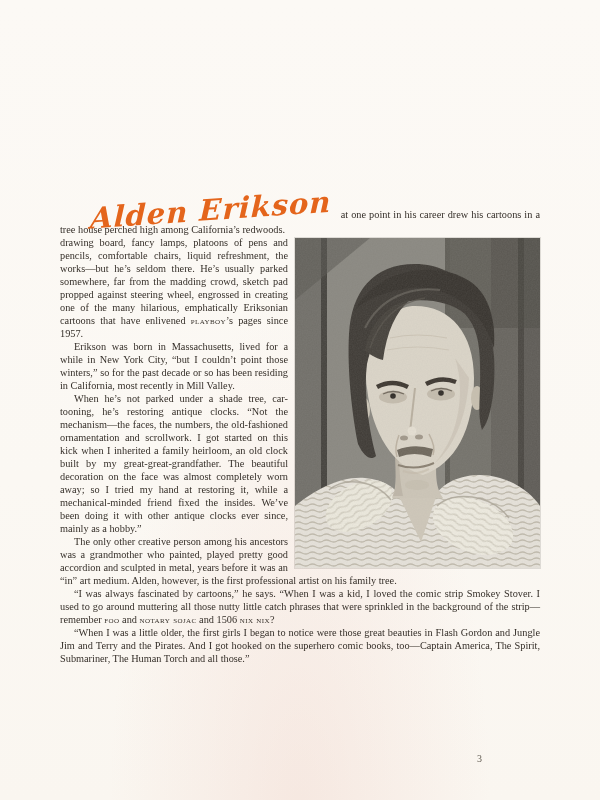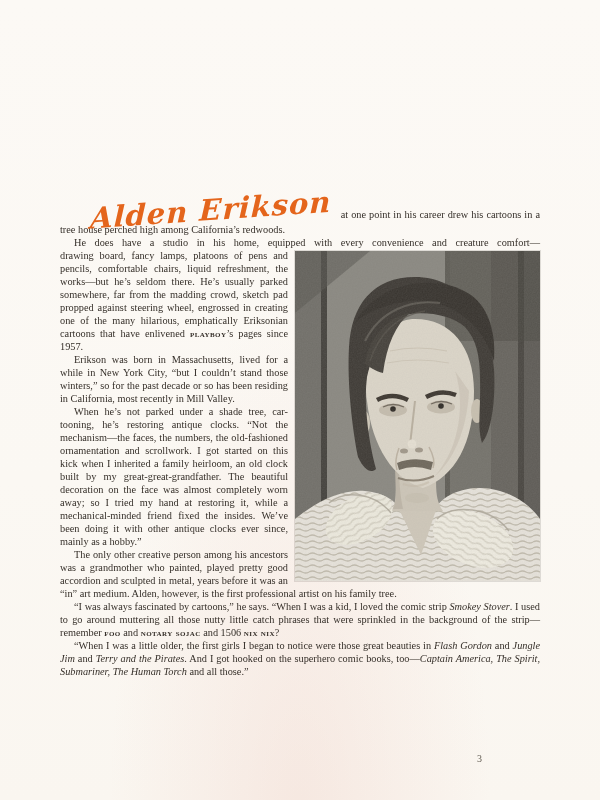--- a/index.html
+++ b/index.html
@@ -48,39 +48,38 @@
   }
   .flow{width:480px;}
   .photo{
     float:right;
     width:245px;height:330px;
     margin:2px 0 4px 7px;
     background:#777;
     box-shadow:0 0 0 1px rgba(60,55,48,0.15);
   }
   .photo svg{display:block;}
-  .it{font-style:italic;}
-  .sc{font-variant:small-caps; letter-spacing:0.4px;font-weight:bold;}
+  .it{}
+  .sc{font-variant:small-caps; letter-spacing:0.4px;}
   .page-number{
     position:absolute;
     top:752px; right:58px;
     font-size:10px;
     color:#5f594f;
   }
 </style>
 </head>
 <body>
 
 <div class="page" style="background-color: rgb(251, 248, 243);">
   <div class="article" style="color: rgb(53, 47, 41);">
 
     <p class="opening"><span class="signature">Alden Erikson</span><span>at one point in his career drew his cartoons in a tree house perched high among California’s redwoods.</span></p>
 
 
-    <p class="para indent lead">He does have a studio in his home, equipped with every convenience and creature comfort—</p>
 
     <div class="flow">
 
       <div class="photo" title="Black-and-white portrait of cartoonist Alden Erikson with dark swept-back hair, mustache and open-collar light textured shirt, in front of a wooden plank wall">
         <svg width="245" height="330" viewBox="0 0 245 330" xmlns="http://www.w3.org/2000/svg">
           <defs>
             <pattern id="tex" width="14" height="6" patternUnits="userSpaceOnUse">
               <path d="M0,3 Q3.5,1 7,3 T14,3" stroke="#b7b1a2" stroke-width="1.3" fill="none"></path>
             </pattern>
             <filter id="grain">
@@ -162,21 +161,21 @@
           <ellipse cx="178" cy="288" rx="42" ry="26" fill="#efece1" transform="rotate(22 178 288)"></ellipse>
           <ellipse cx="178" cy="288" rx="42" ry="26" fill="url(#tex)" opacity="0.5" transform="rotate(22 178 288)"></ellipse>
           <path d="M142,268 C158,252 196,256 214,280" stroke="#a9a295" stroke-width="1.5" fill="none" opacity="0.8"></path>
 
           <rect width="245" height="330" filter="url(#grain)" opacity="0.3"></rect>
         </svg>
       </div>
 
       <div id="paragraphs">
           <p class="para"><span>drawing board, fancy lamps, platoons of pens and pencils, comfortable chairs, liquid refreshment, the works—but he’s seldom there. He’s usually parked somewhere, far from the madding crowd, sketch pad propped against steering wheel, engrossed in creating one of the many hilarious, emphatically Eriksonian cartoons that have enlivened </span><span class="sc">playboy</span><span>’s pages since 1957.</span></p>
-          <p class="para indent"><span>Erikson was born in Massachusetts, lived for a while in New York City, “but I couldn’t stand those winters,” so for the past decade or so has been residing in California, most recently in Mill Valley.</span></p>
+          <p class="para indent"><span>Erikson was born in Massachusetts, lived for a while in New York City, “but I couldn’t point those winters,” so for the past decade or so has been residing in California, most recently in Mill Valley.</span></p>
           <p class="para indent"><span>When he’s not parked under a shade tree, car-tooning, he’s restoring antique clocks. “Not the mechanism—the faces, the numbers, the old-fashioned ornamentation and scrollwork. I got started on this kick when I inherited a family heirloom, an old clock built by my great-great-grandfather. The beautiful decoration on the face was almost completely worn away; so I tried my hand at restoring it, while a mechanical-minded friend fixed the insides. We’ve been doing it with other antique clocks ever since, mainly as a hobby.”</span></p>
           <p class="para indent"><span>The only other creative person among his ancestors was a grandmother who painted, played pretty good accordion and sculpted in metal, years before it was an “in” art medium. Alden, however, is the first professional artist on his family tree.</span></p>
           <p class="para indent"><span>“I was always fascinated by cartoons,” he says. “When I was a kid, I loved the comic strip </span><span class="it">Smokey Stover</span><span>. I used to go around muttering all those nutty little catch phrases that were sprinkled in the background of the strip—remember </span><span class="sc">foo</span><span> and </span><span class="sc">notary sojac</span><span> and 1506 </span><span class="sc">nix nix</span><span>?</span></p>
           <p class="para indent"><span>“When I was a little older, the first girls I began to notice were those great beauties in </span><span class="it">Flash Gordon</span><span> and </span><span class="it">Jungle Jim</span><span> and </span><span class="it">Terry and the Pirates</span><span>. And I got hooked on the superhero comic books, too—</span><span class="it">Captain America, The Spirit, Submariner, The Human Torch</span><span> and all those.”</span></p>
         </div>
     </div>
 
     <div class="page-number">3</div>
   </div>
 </div>

